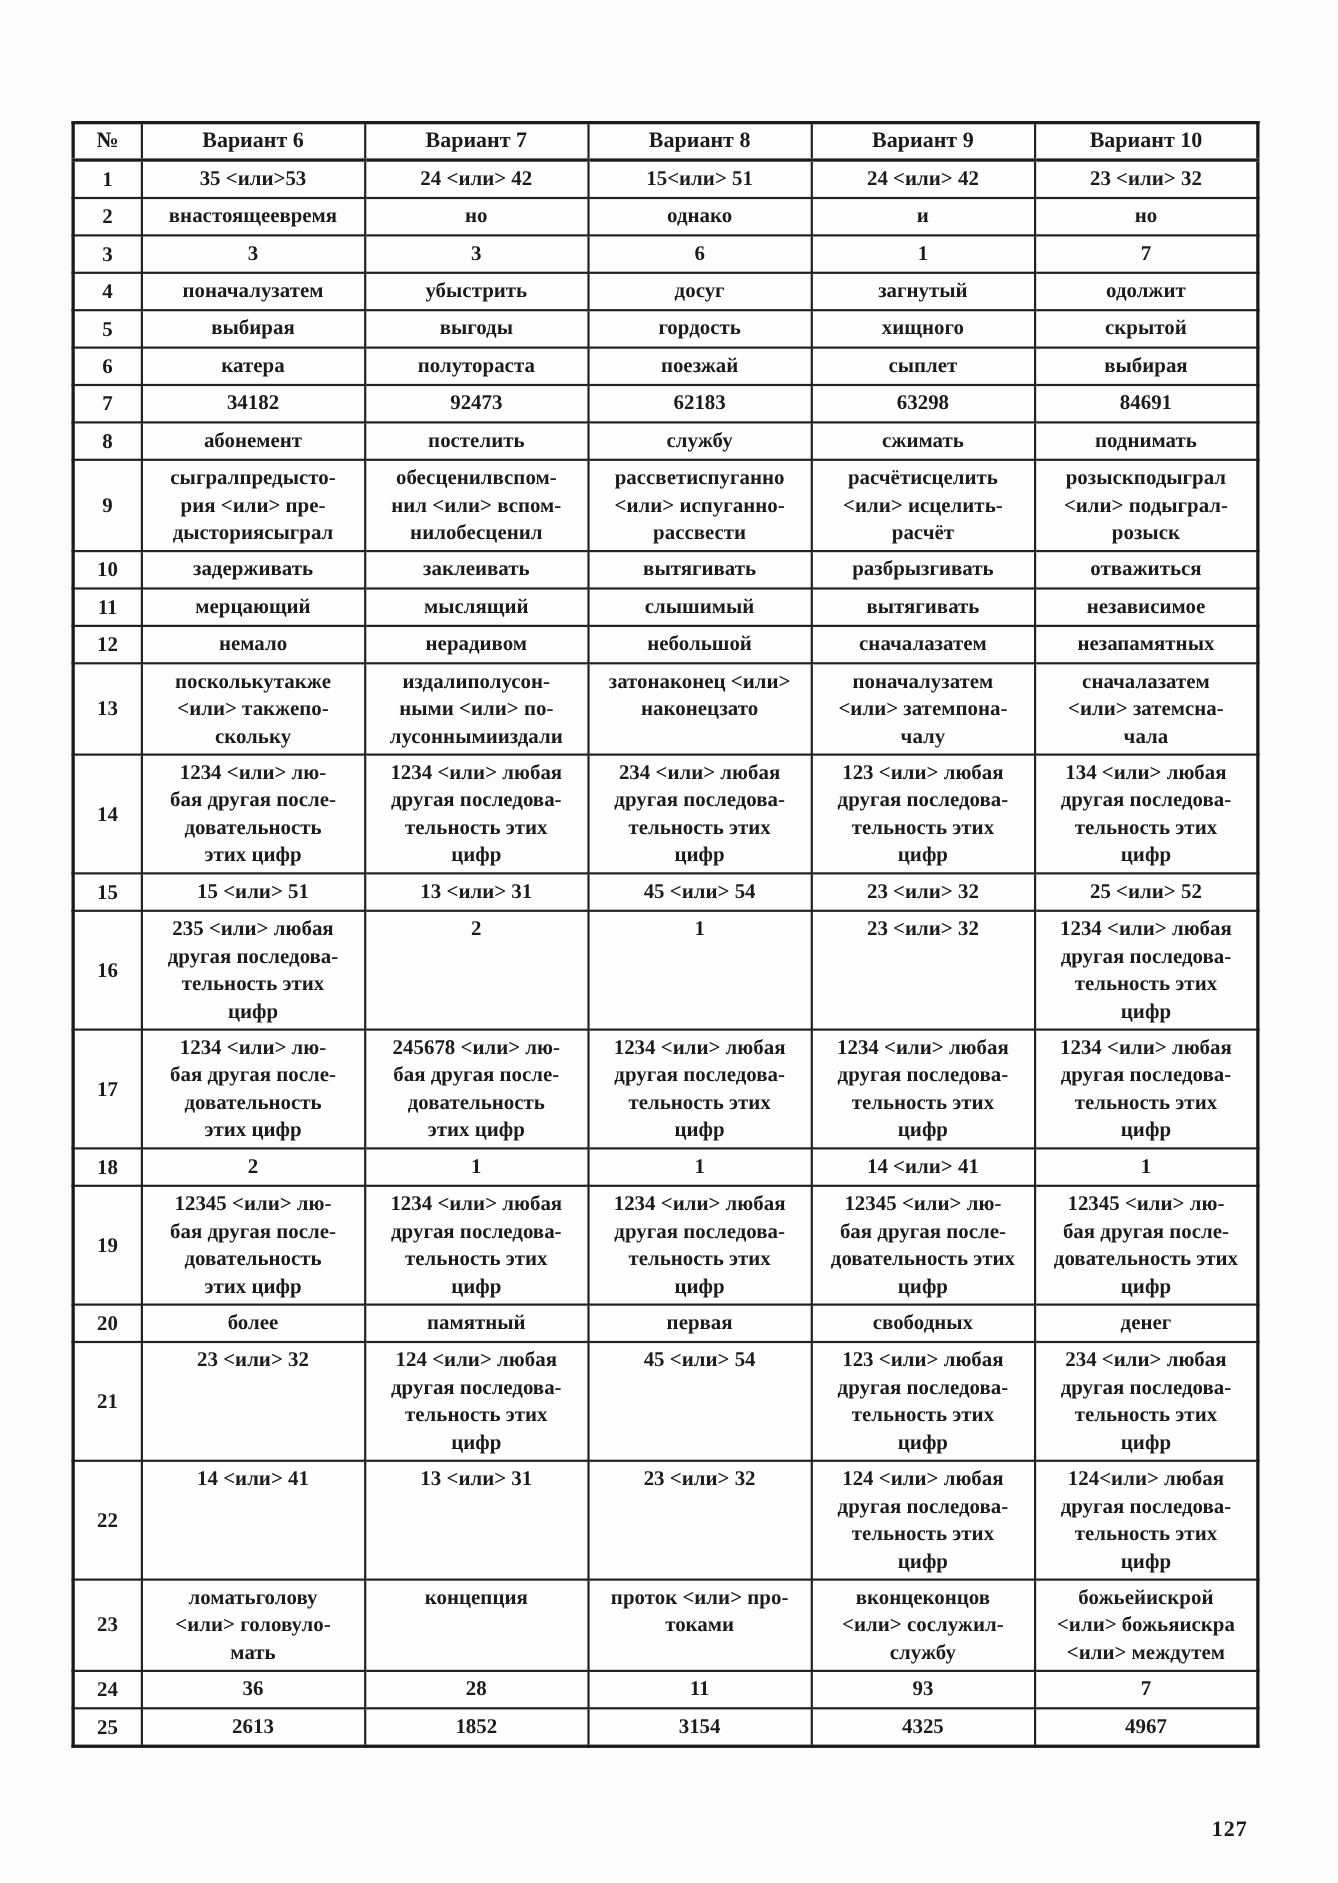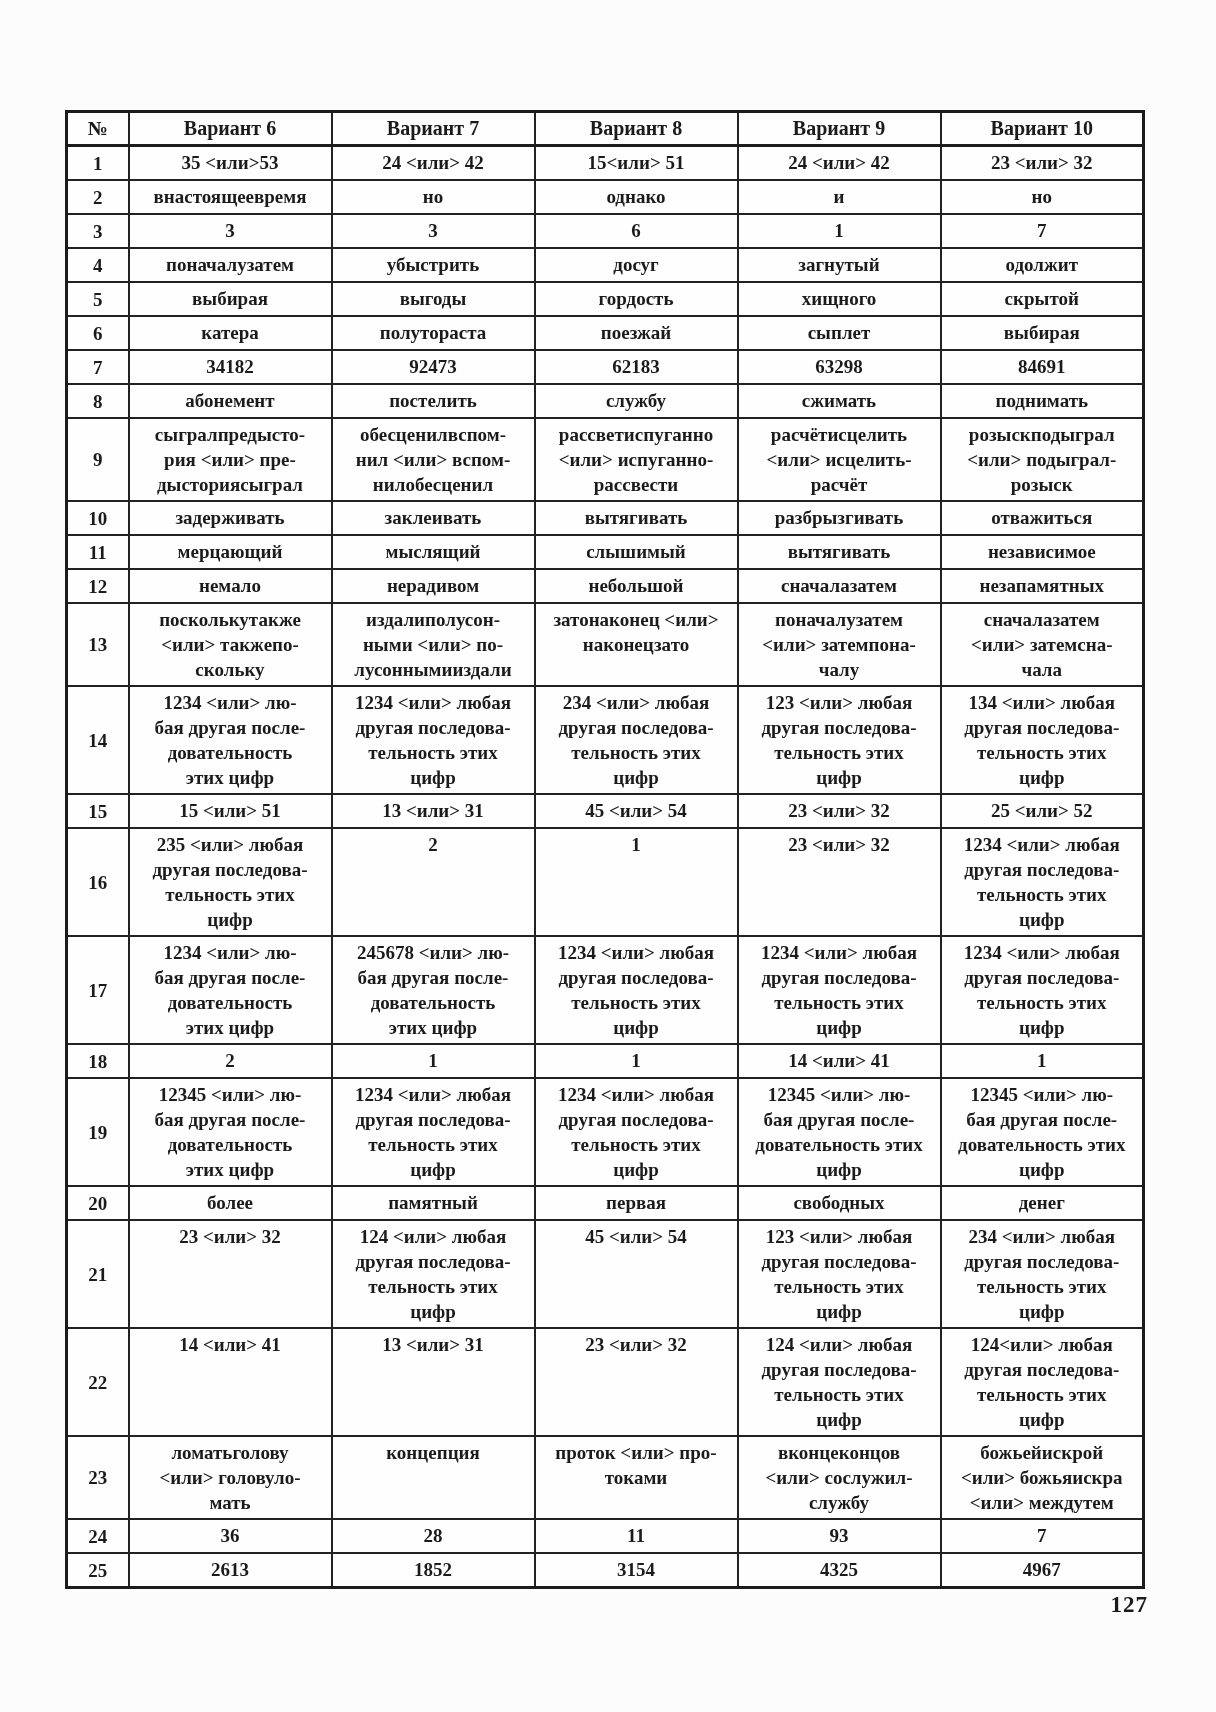--- a/index.html
+++ b/index.html
@@ -42,24 +42,24 @@
     vertical-align:top;
     white-space:pre-line;
     height:26px;
   }
   td.num {
     vertical-align:middle;
     font-size:19px;
   }
   .page-number {
     position:absolute;
-    left:1088px; top:1592px;
+    left:1088px; top:1652px;
     width:60px;
-    text-align:right;
-    font-size:23px;
+    text-align:center;
+    font-size:20px;
     font-weight:bold;
     letter-spacing:1px;
   }
 </style>
 </head>
 <body>
 
 <div class="scan-page">
 
   <table class="answers">

